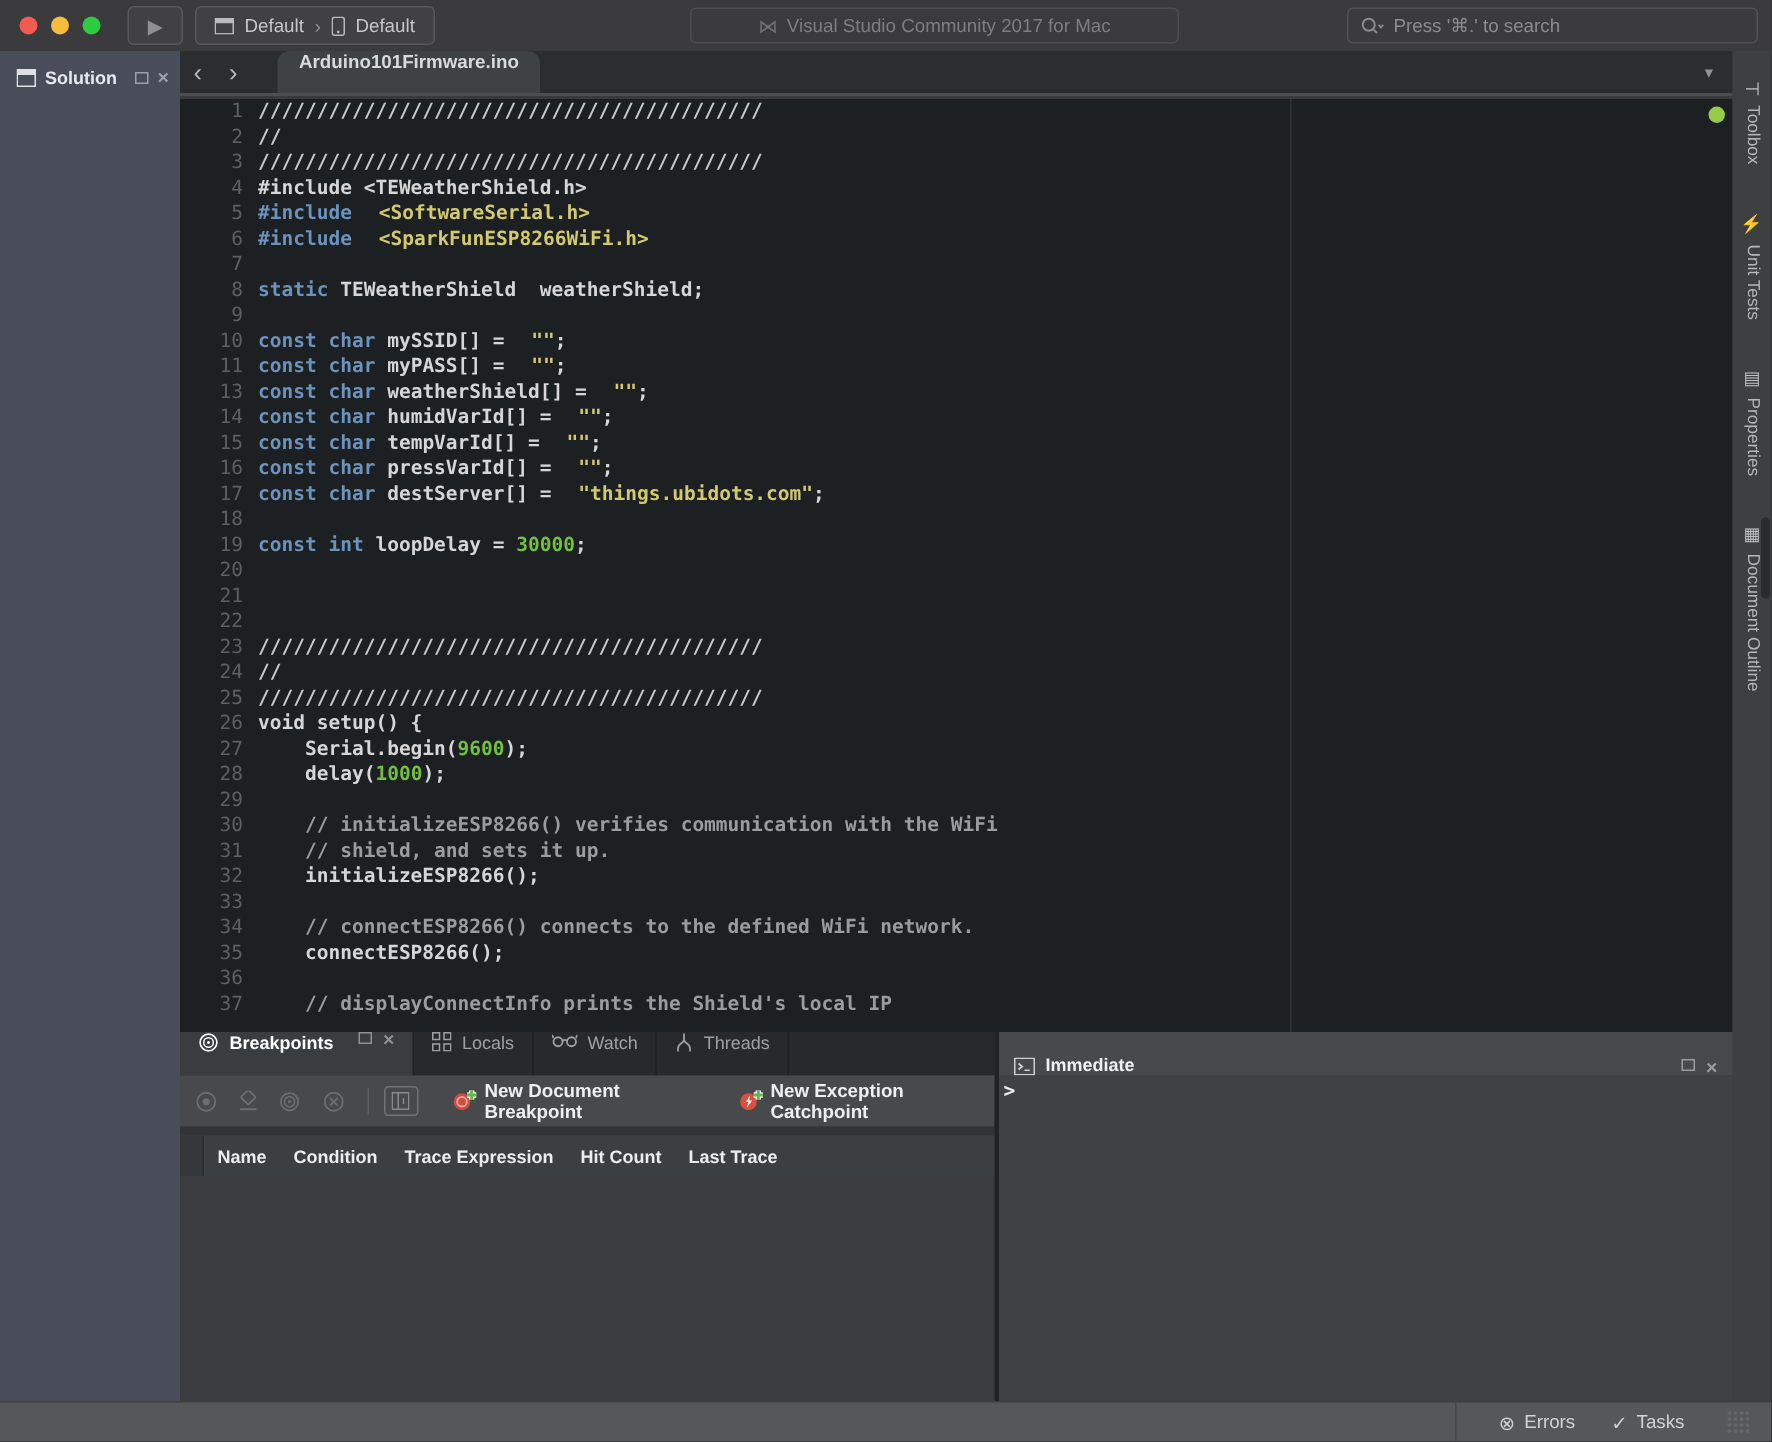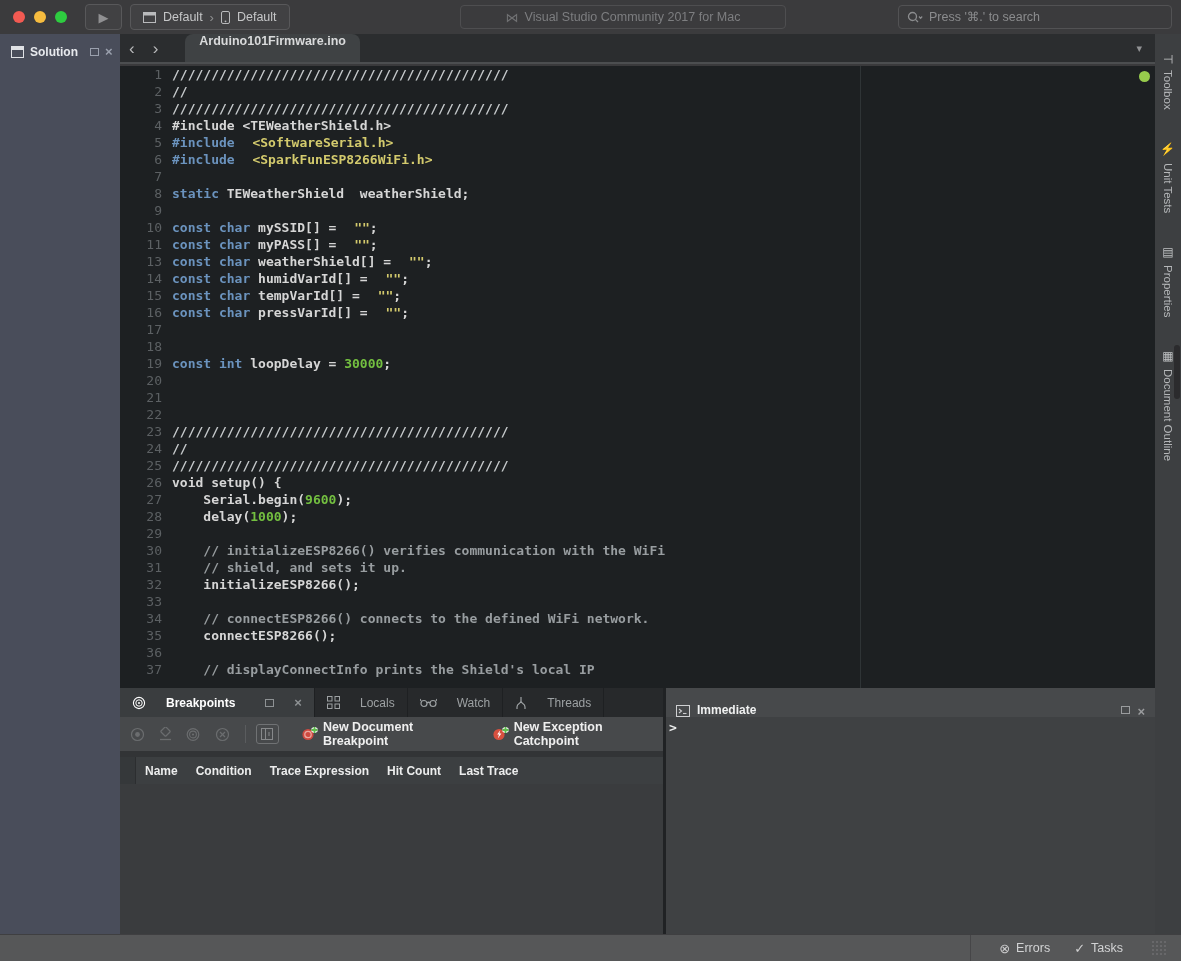--- a/index.html
+++ b/index.html
@@ -73,21 +73,21 @@
   .rail-item { writing-mode:vertical-rl; color:#b5b7b9; font-size:11.5px; margin-bottom:32px;
                display:flex; align-items:center; gap:6px; }
   .rail-icon { font-size:12px; color:#c0c2c4; }
   .rail-thumb { position:absolute; left:19px; top:311px; width:6px; height:54px; background:#2b2b2d;
                 border-radius:3px; }
 
   
   .bottom { position:absolute; left:120px; top:688px; width:1035px; height:246px; display:flex; }
   .bp-panel { width:543px; display:flex; flex-direction:column; }
   .bp-tabs { height:29px; background:#27292b; display:flex; }
-  .bp-tab { display:flex; align-items:center; gap:20px; padding:0 12px; color:#9da1a3; font-size:12px;
+  .bp-tab { display:flex; align-items:flex-start; gap:7px; padding:0 12px; color:#9da1a3; font-size:12px;
             border-right:1px solid #1e2022; }
   .bp-tab.active { background:#3a3d3f; color:#ffffff; font-weight:bold; }
   .bp-tab .mini-dock, .bp-tab .mini-close { color:#8e9294; }
   .bp-toolbar { height:34px; background:#47494b; display:flex; align-items:center; padding-left:10px; }
   .tb-ico { color:#6b6d6f; margin-right:13px; display:flex; align-items:center; }
   .tb-sep { width:1px; height:18px; background:#5a5c5e; margin:0 10px 0 2px; }
   .tb-btnbox { width:24px; height:20px; border:1px solid #707274; border-radius:3px; color:#87898b;
                display:flex; align-items:center; justify-content:center; margin-right:4px; }
   .tb-action { display:flex; align-items:center; gap:5px; color:#efefef; font-size:12.5px;
                font-weight:bold; margin-left:18px; }
@@ -202,21 +202,21 @@
         <div class="line"><span class="ln">6</span><span class="lc"><span class="seg k">#include</span><span class="seg p"> </span><span class="seg s">&lt;SparkFunESP8266WiFi.h&gt;</span></span></div>
         <div class="line"><span class="ln">7</span><span class="lc"></span></div>
         <div class="line"><span class="ln">8</span><span class="lc"><span class="seg k">static</span><span class="seg p"> TEWeatherShield  weatherShield;</span></span></div>
         <div class="line"><span class="ln">9</span><span class="lc"></span></div>
         <div class="line"><span class="ln">10</span><span class="lc"><span class="seg k">const char</span><span class="seg p"> mySSID[] = </span><span class="seg s">""</span><span class="seg p">;</span></span></div>
         <div class="line"><span class="ln">11</span><span class="lc"><span class="seg k">const char</span><span class="seg p"> myPASS[] = </span><span class="seg s">""</span><span class="seg p">;</span></span></div>
         <div class="line"><span class="ln">13</span><span class="lc"><span class="seg k">const char</span><span class="seg p"> weatherShield[] = </span><span class="seg s">""</span><span class="seg p">;</span></span></div>
         <div class="line"><span class="ln">14</span><span class="lc"><span class="seg k">const char</span><span class="seg p"> humidVarId[] = </span><span class="seg s">""</span><span class="seg p">;</span></span></div>
         <div class="line"><span class="ln">15</span><span class="lc"><span class="seg k">const char</span><span class="seg p"> tempVarId[] = </span><span class="seg s">""</span><span class="seg p">;</span></span></div>
         <div class="line"><span class="ln">16</span><span class="lc"><span class="seg k">const char</span><span class="seg p"> pressVarId[] = </span><span class="seg s">""</span><span class="seg p">;</span></span></div>
-        <div class="line"><span class="ln">17</span></div>
+        <div class="line"><span class="ln">17</span><span class="lc"><span class="seg k">const char</span><span class="seg p"> destServer[] = </span><span class="seg s">"things.ubidots.com"</span><span class="seg p">;</span></span></div>
         <div class="line"><span class="ln">18</span><span class="lc"></span></div>
         <div class="line"><span class="ln">19</span><span class="lc"><span class="seg k">const int</span><span class="seg p"> loopDelay = </span><span class="seg n">30000</span><span class="seg p">;</span></span></div>
         <div class="line"><span class="ln">20</span><span class="lc"></span></div>
         <div class="line"><span class="ln">21</span><span class="lc"></span></div>
         <div class="line"><span class="ln">22</span><span class="lc"></span></div>
         <div class="line"><span class="ln">23</span><span class="lc"><span class="seg com">///////////////////////////////////////////</span></span></div>
         <div class="line"><span class="ln">24</span><span class="lc"><span class="seg com">//</span></span></div>
         <div class="line"><span class="ln">25</span><span class="lc"><span class="seg com">///////////////////////////////////////////</span></span></div>
         <div class="line"><span class="ln">26</span><span class="lc"><span class="seg p">void setup() {</span></span></div>
         <div class="line"><span class="ln">27</span><span class="lc"><span class="seg p">    Serial.begin(</span><span class="seg n">9600</span><span class="seg p">);</span></span></div>

